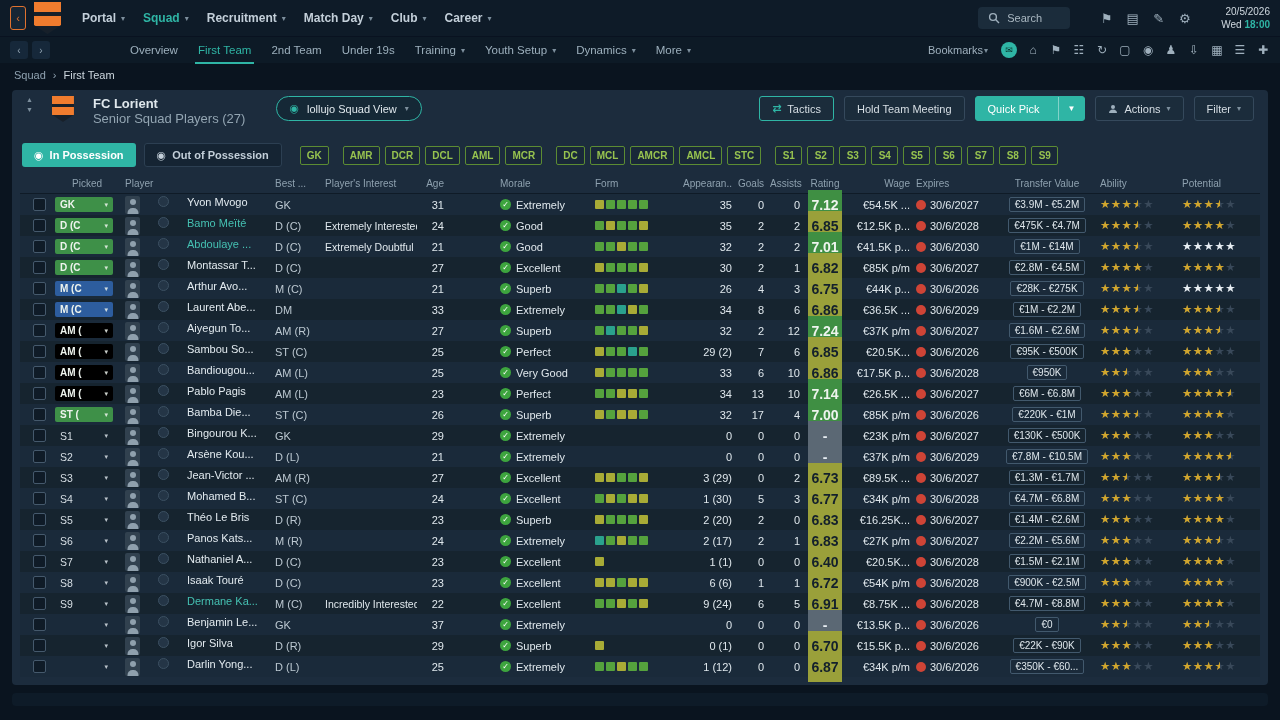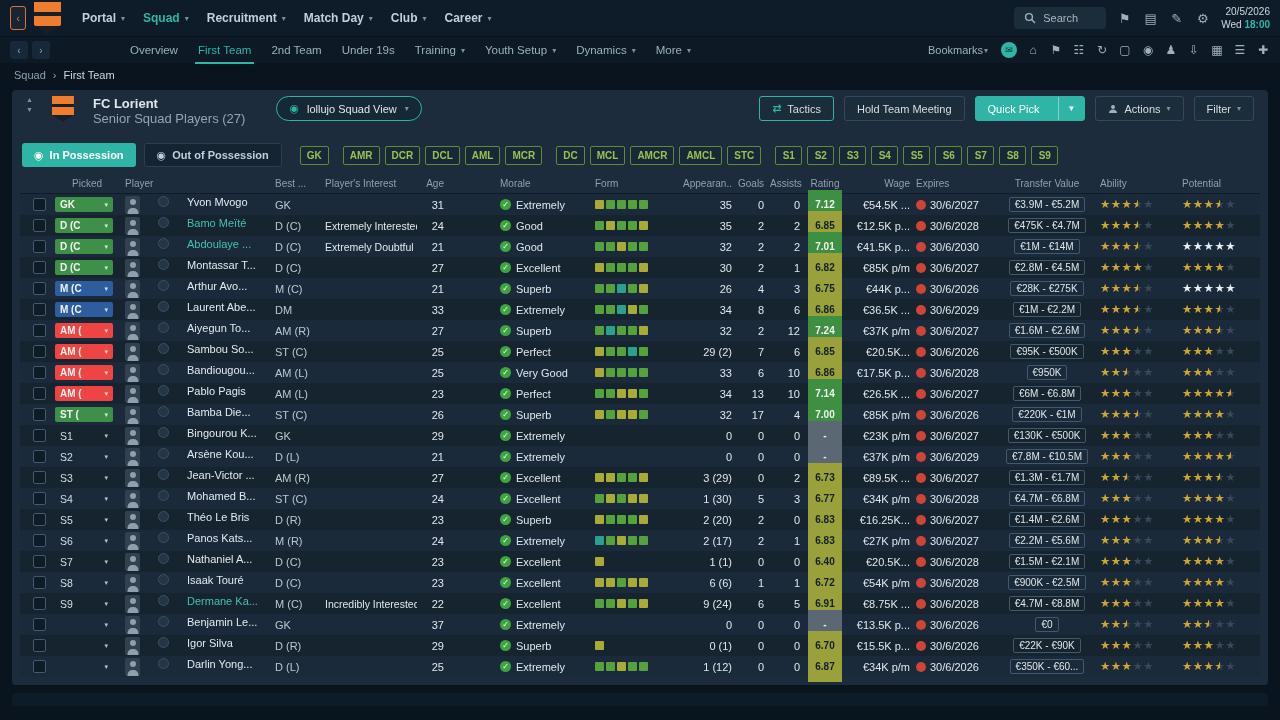--- a/index.html
+++ b/index.html
@@ -15,21 +15,21 @@
   
   .topbar{height:36px;background:var(--bar);display:flex;align-items:center;gap:8px;padding:0 10px}
   .nav-handle{width:16px;height:24px;border:1px solid #e0722f;border-radius:3px;color:#e0722f;
               display:flex;align-items:center;justify-content:center;background:#162635;font-size:11px;cursor:pointer}
   .crest{width:27px;height:32px;clip-path:polygon(0 0,100% 0,100% 72%,50% 100%,0 72%);
          background:linear-gradient(180deg,#f07c2e 0 30%,#17202a 30% 44%,#f07c2e 44% 74%,#17202a 74% 100%)}
   .main-menu{display:flex;align-items:center;margin-left:4px}
   .menu-item{color:#c3cfd9;font-weight:700;font-size:12px;display:flex;gap:5px;align-items:center;padding:0 9px;cursor:pointer}
   .menu-item.active{color:var(--teal)}
   .caret{font-size:8px;color:#7d8f9d}
-  .top-right{margin-left:auto;display:flex;align-items:center;gap:10px}
+  .top-right{margin-left:auto;display:flex;align-items:center;gap:28px}
   .search{height:22px;background:#1b2c3b;border-radius:4px;display:flex;align-items:center;gap:7px;
           padding:0 10px;color:#aab8c2;min-width:92px;cursor:pointer}
   .tb-icons{display:flex;gap:9px}
   .tb-icon{color:#9fb0bd;font-size:13px;width:17px;text-align:center;cursor:pointer}
   .datetime{text-align:right;font-size:10px;line-height:1.3;color:#cfd8df}
   .datetime .teal{color:var(--teal);font-weight:700}
   .messages{height:25px;min-width:172px;border:none;border-radius:13px;cursor:pointer;
             background:linear-gradient(90deg,#35c0ae,#1d8d80);color:#fff;font-weight:700;
             display:flex;align-items:center;justify-content:space-between;padding:0 12px;font-size:11.5px;
             font-family:inherit}
@@ -91,38 +91,38 @@
   .trow:nth-child(odd){background:#1a2a3a}
   .trow:nth-child(even){background:#16242f}
   .cell{overflow:hidden;white-space:nowrap;padding:0 3px}
   .r{text-align:right}.c{text-align:center}
   .cbx{display:inline-block;width:13px;height:13px;border:1px solid #45596c;border-radius:2px;background:#0f1b27;margin-left:8px;vertical-align:middle}
   .tag{height:15px;border-radius:2px;display:flex;align-items:center;justify-content:space-between;
        padding:0 5px;font-size:10px;font-weight:700;color:#eef4ee;width:58px}
   .tcaret{font-size:7px;opacity:.85}
   .tag-gk,.tag-d,.tag-st{background:#3e9048}
   .tag-m{background:#2d5d9e}
-  .tag-am{background:#ef4444}
+  .tag-am{background:#000000}
   .pick-sub{display:flex;justify-content:space-between;align-items:center;width:58px;padding:0 5px;color:#d6dee4;font-size:10.5px}
   .player-cell{display:flex;align-items:flex-start;gap:18px}
   .portrait{width:15px;height:18px;background:#31414f;border-radius:2px;position:relative;flex:0 0 auto;overflow:hidden}
   .portrait::before{content:"";position:absolute;top:3px;left:50%;transform:translateX(-50%);width:6px;height:6px;border-radius:50%;background:#8fa0ad}
   .portrait::after{content:"";position:absolute;bottom:-1px;left:50%;transform:translateX(-50%);width:11px;height:7px;border-radius:5px 5px 0 0;background:#8fa0ad}
   .nat{width:11px;height:11px;border-radius:50%;background:#243546;border:1px solid #3c5062;flex:0 0 auto}
   .pname{color:#e2eaef;overflow:hidden;white-space:nowrap}
   .pname.teal{color:#45c0b2}
   .dim2{color:#bcc8d1}
   .int{font-size:10.5px}
   .morale-cell{display:flex;gap:5px;align-items:center}
   .mor-ic{width:11px;height:11px;border-radius:50%;background:#3da43e;color:#fff;font-size:8px;
           display:flex;align-items:center;justify-content:center;flex:0 0 auto}
   .form-cell{display:flex;gap:2px}
   .fsq{width:9px;height:9px;border-radius:1px}
   .rate{width:34px;height:30px;border-radius:0;margin:0 auto;display:flex;align-items:center;justify-content:center;
-        font-size:10px;font-weight:700}
+        font-size:14px;font-weight:700}
   .rate.hi{background:#3f8f43;color:#eef4ee}
   .rate.lo{background:#9aa03a;color:#13202c}
   .rate.na{background:#5b6874;color:#e7edf2}
   .exp-cell{display:flex;align-items:center;gap:4px}
   .exp-ic{width:10px;height:10px;border-radius:50%;background:var(--red);flex:0 0 auto}
   .value-box{display:inline-block;border:1px solid #42596d;border-radius:2px;padding:1px 5px;font-size:10px;color:var(--txt)}
   .stars{position:relative;display:inline-block;font-size:11.5px;letter-spacing:.5px;color:#39495a;line-height:1}
   .sfill{position:absolute;top:0;left:0;overflow:hidden;white-space:nowrap;color:var(--gold)}
   .sfill.bright{color:#e8eef3}
   .bottombar{height:13px;background:var(--bar);border-radius:4px;margin:8px 12px 0}

